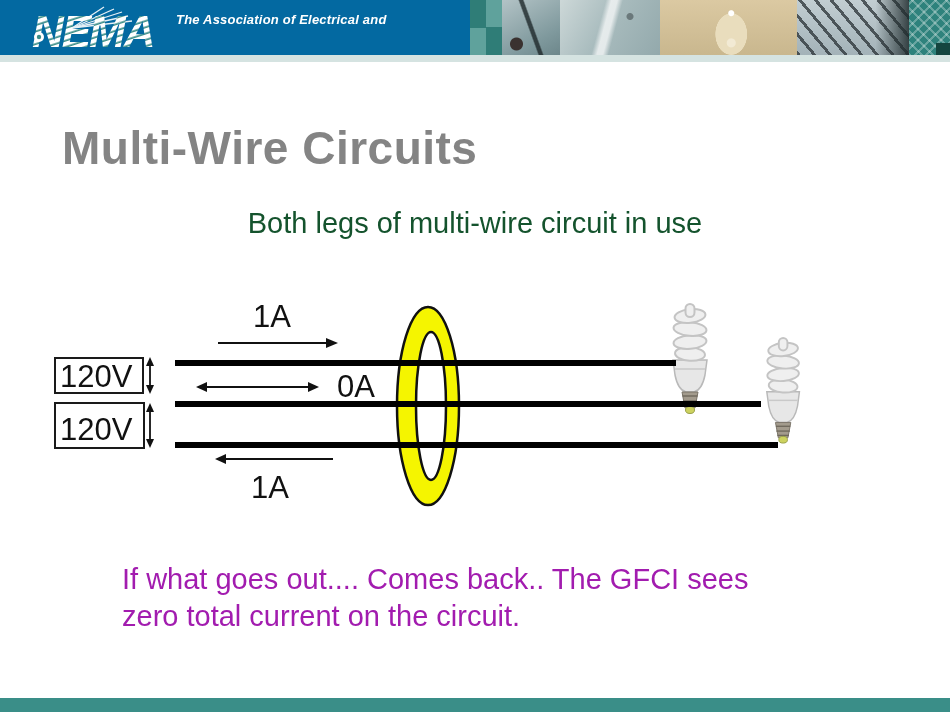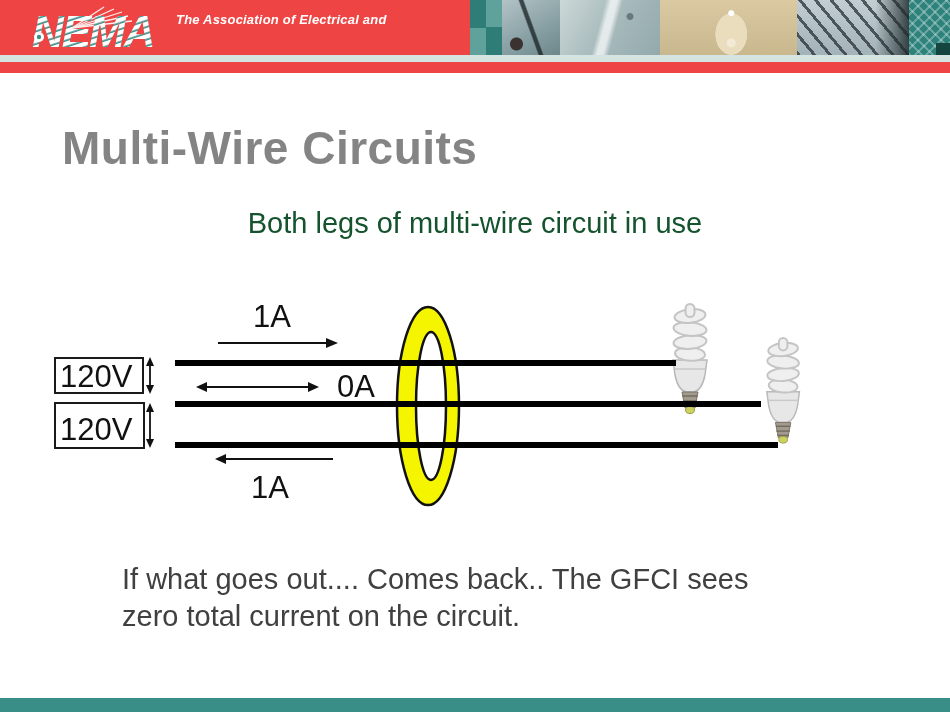--- a/index.html
+++ b/index.html
@@ -1,21 +1,21 @@
 <!DOCTYPE html>
 <html><head>
 <meta charset="utf-8">
 <style>
   html,body{margin:0;padding:0;background:#e8e8e8;}
   .slide{
     position:relative;width:950px;height:712px;background:#ffffff;
     overflow:hidden;font-family:"Liberation Sans",sans-serif;
   }
   
-  .header-bar{position:absolute;left:0;top:0;width:950px;height:73px;background:#ef4444;}
+  .header-bar{position:absolute;left:0;top:0;width:950px;height:55px;background:#0369a1;}
   .header-strip{position:absolute;left:0;top:55px;width:950px;height:7px;background:#D5E3E1;}
   .logo-wrap{position:absolute;left:26px;top:4px;width:150px;height:50px;}
   .assoc{position:absolute;left:176px;top:12px;color:#ffffff;font-size:13px;font-weight:bold;line-height:16px;letter-spacing:.2px;font-style:italic;}
   .collage{position:absolute;right:0;top:0;height:55px;width:480px;display:flex;}
   .c-mosaic{width:32px;height:55px;background:conic-gradient(from 0deg at 50% 50%,#5FA29C 0 90deg,#2F7D77 90deg 180deg,#5FA29C 180deg 270deg,#2F7D77 270deg 360deg);}
   .c-photo1{width:58px;height:55px;background-image:
       linear-gradient(70deg,rgba(0,0,0,0) 46%,rgba(30,40,42,.8) 48% 52%,rgba(0,0,0,0) 54%),
       radial-gradient(circle at 25% 80%,#3a3230 0 6px,rgba(0,0,0,0) 7px),
       linear-gradient(150deg,#b3c3c6,#7f999d 70%,#6d878b);}
   .c-photo2{width:100px;height:55px;background-image:
@@ -31,21 +31,21 @@
       linear-gradient(to right,rgba(0,0,0,0) 70%,rgba(32,44,46,.85) 100%),
       repeating-linear-gradient(50deg,rgba(40,48,52,.75) 0 3px,rgba(0,0,0,0) 3px 12px),
       linear-gradient(180deg,#c2ced2,#a3b2b8);}
   .c-chev{position:relative;width:41px;height:55px;background-color:#2E827C;background-image:
       repeating-linear-gradient(45deg,rgba(255,255,255,.28) 0 2px,rgba(0,0,0,0) 2px 8px),
       repeating-linear-gradient(-45deg,rgba(255,255,255,.28) 0 2px,rgba(0,0,0,0) 2px 8px);}
   .chev-corner{position:absolute;right:0;bottom:0;width:14px;height:12px;background:#14453f;}
   
   .title{position:absolute;left:44px;top:103px;margin:18px;font-size:46px;font-weight:bold;color:#848484;letter-spacing:.5px;}
   .subtitle{position:absolute;left:0;top:207px;width:950px;text-align:center;font-size:29px;color:#14532d;}
-  .caption{position:absolute;left:122px;top:561px;font-size:29px;line-height:37px;color:#404040;}
+  .caption{position:absolute;left:122px;top:561px;font-size:29px;line-height:37px;color:#a21caf;}
   
   .diagram{position:absolute;left:40px;top:285px;}
   .diagram text{font-family:"Liberation Sans",sans-serif;fill:#111111;}
   .lbl{font-size:31px;}
   .vlbl{font-size:31px;}
   .footer-bar{position:absolute;left:0;bottom:0;width:950px;height:14px;background:#3A8E88;}
 </style>
 </head>
 <body>
 

